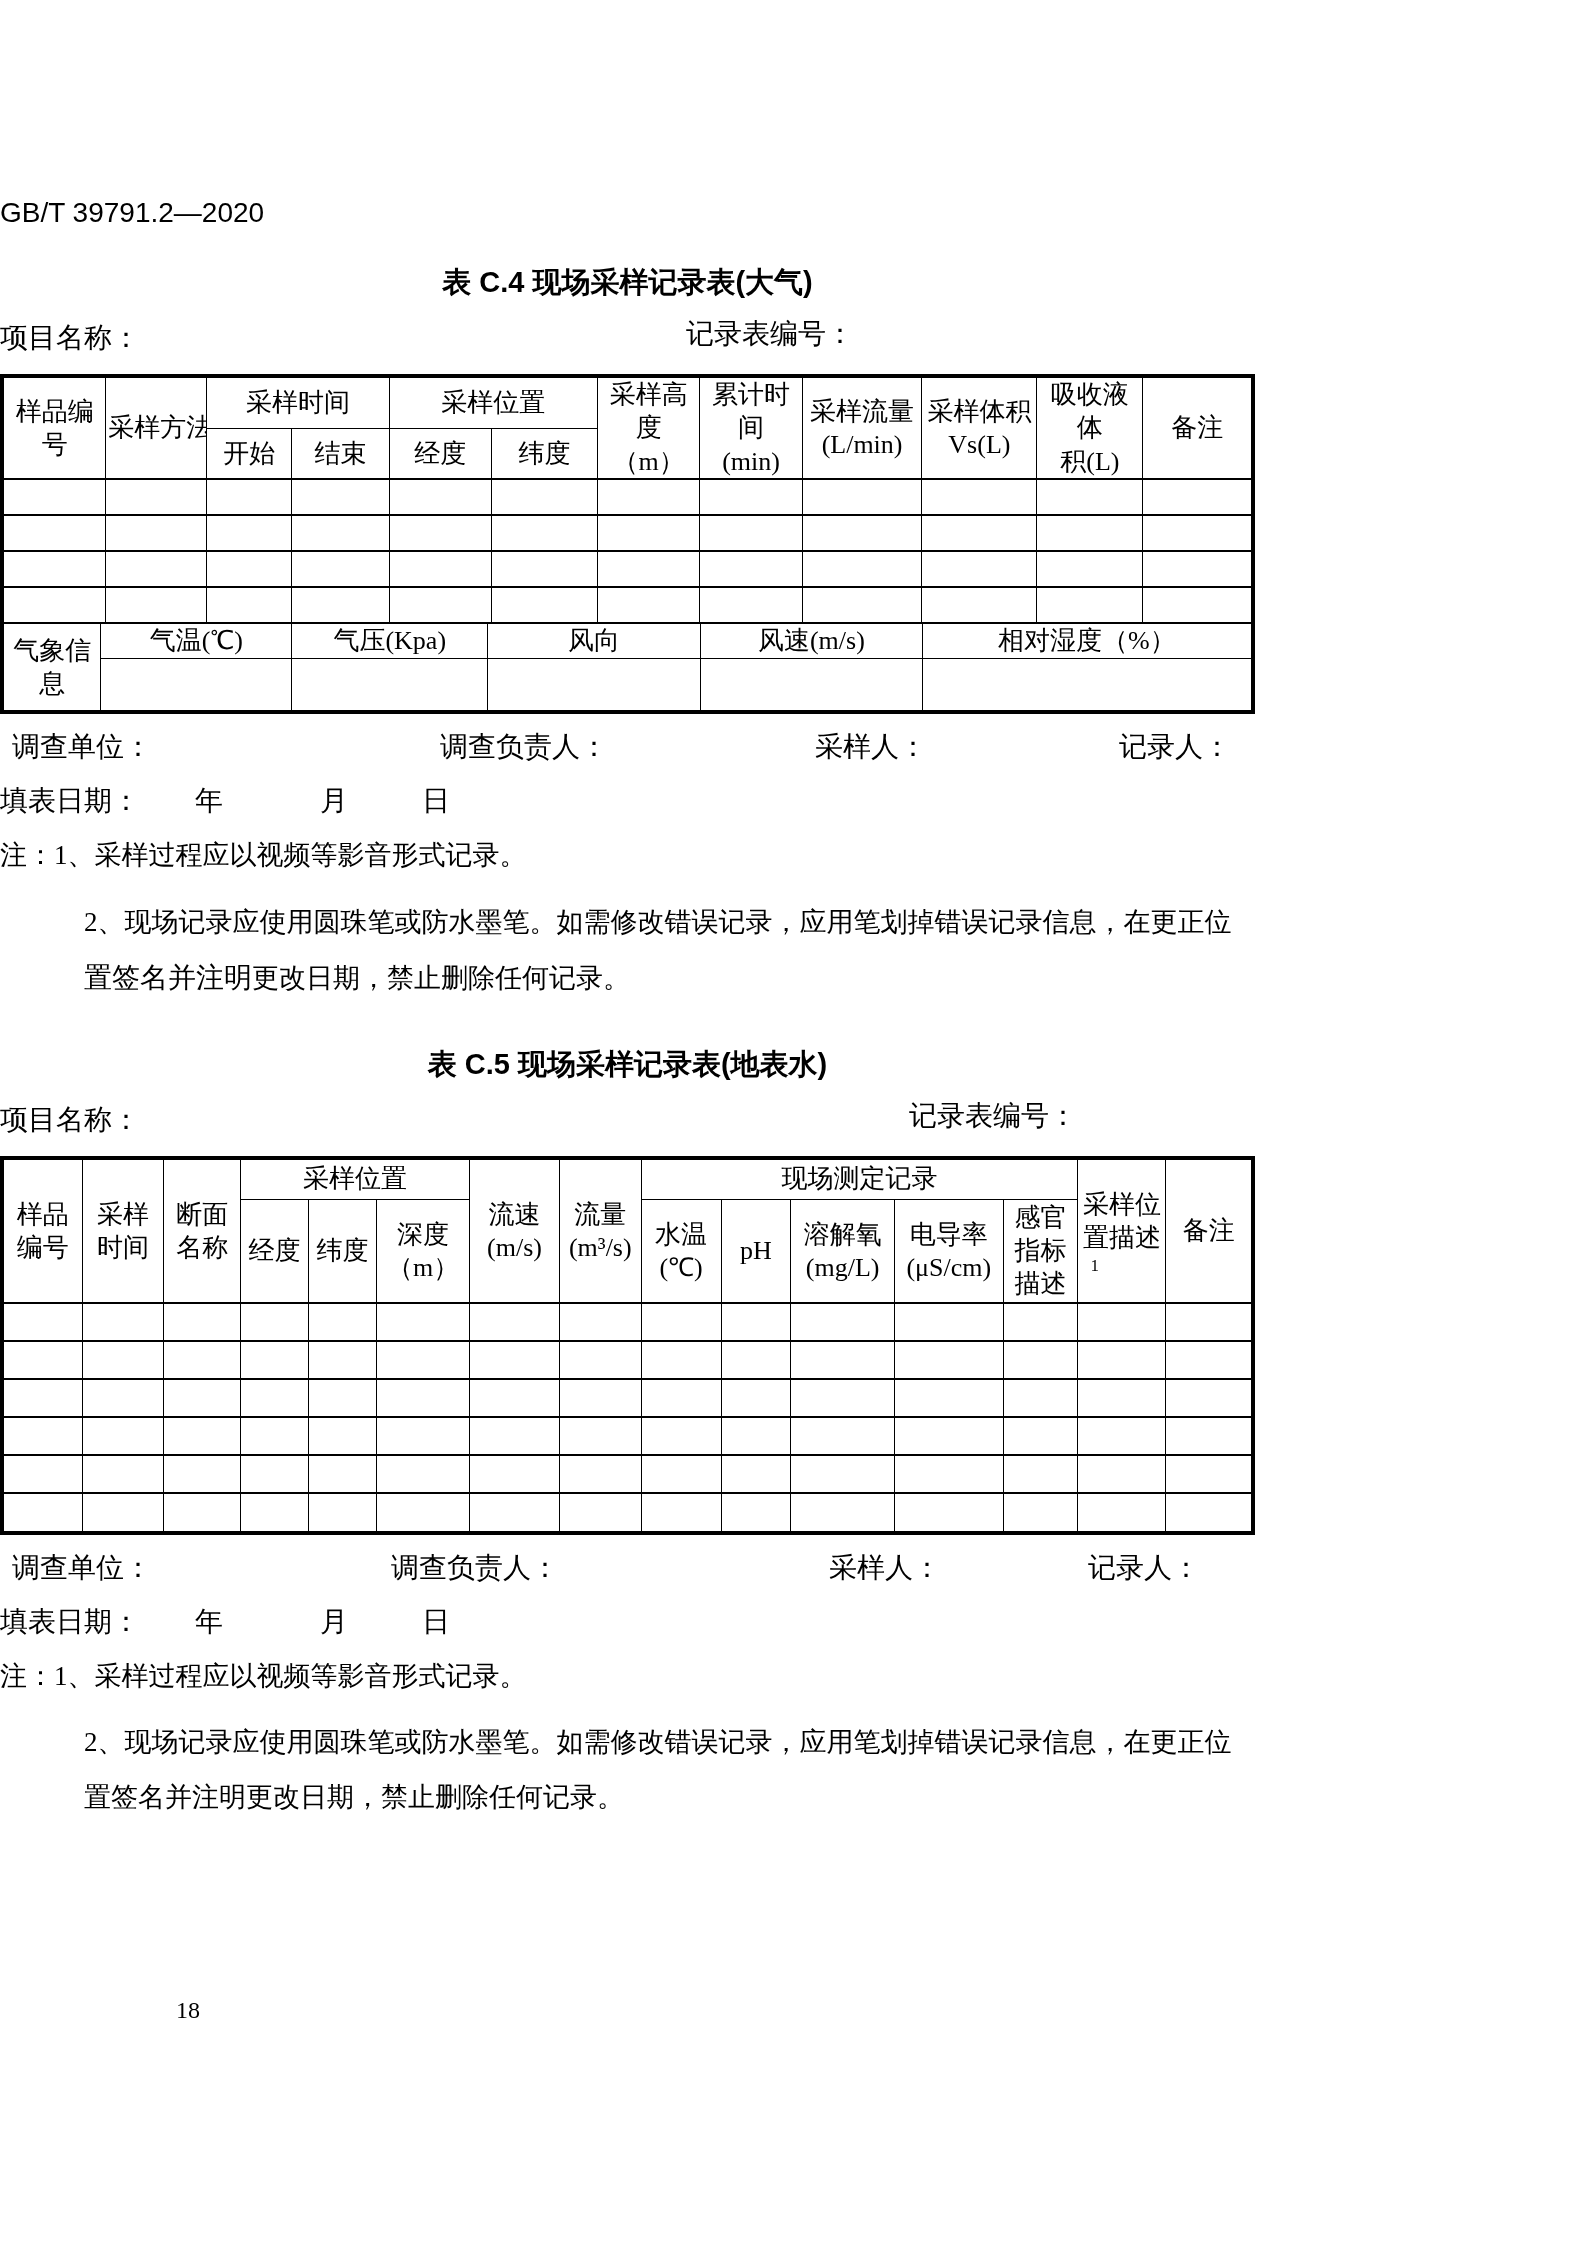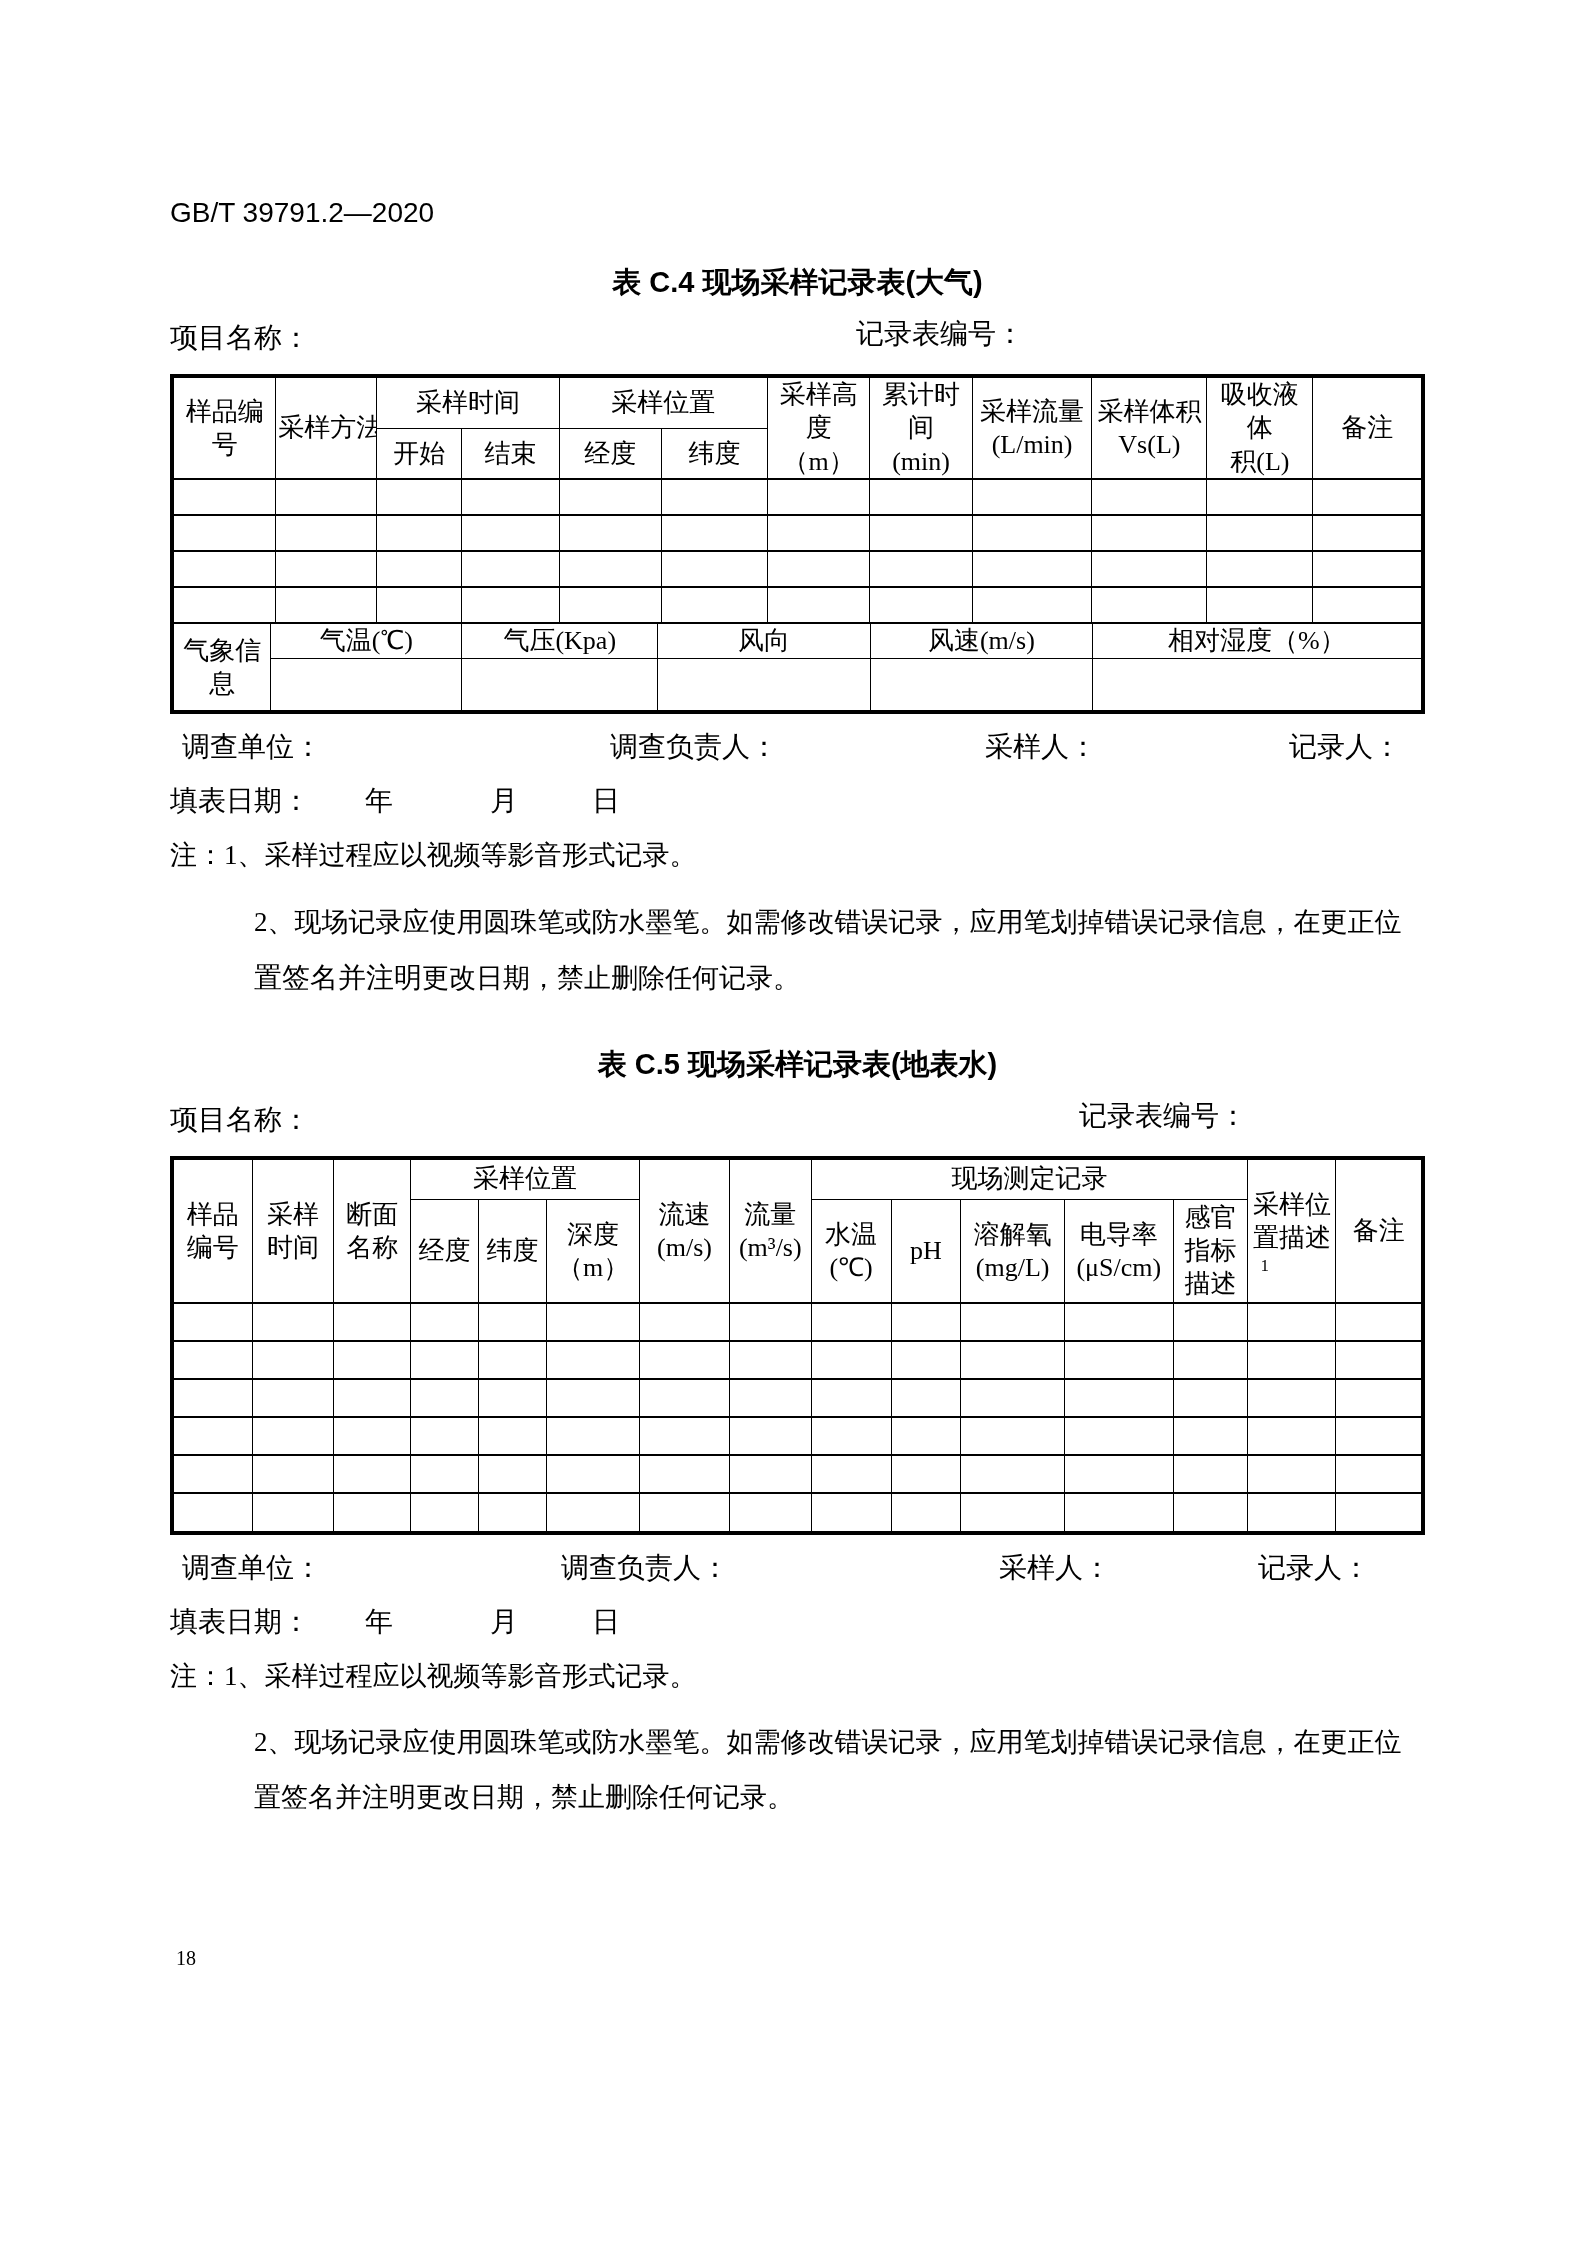--- a/index.html
+++ b/index.html
@@ -6,21 +6,21 @@
   html,body { background:#e8e8e8; }
   .page {
     position:relative;
     width:1588px; height:2245px;
     background:#ffffff;
     color:#000;
     font-family:"Liberation Serif", serif;
     overflow:hidden;
     margin:0 auto;
   }
-  .content { margin-left:170px; width:1255px; }
+  .content { width:1255px; }
   .doc-code {
     padding-top:196px;
     font-family:"Liberation Sans", sans-serif;
     font-size:28px; line-height:34px;
     color:#000;
   }
   .tbl-title {
     margin-top:34px;
     text-align:center;
     font-family:"Liberation Sans", sans-serif;
@@ -69,22 +69,22 @@
   .date-day { position:absolute; left:422px; }
 
   .note1-row { margin-top:18px; font-size:27px; line-height:34px; }
   .note2-row { margin-top:22px; margin-left:84px; font-size:27px; line-height:56px; }
   .note-emph { font-size:28px; }
   .c5-block .note2-row { line-height:55px; }
 
   .c5-block { margin-top:40px; }
 
   .page-num {
-    position:absolute; left:176px; top:1947px;
-    font-size:20px; font-family:"Liberation Serif", serif;
+    position:absolute; left:176px; top:1997px;
+    font-size:24px; font-family:"Liberation Serif", serif;
   }
 </style>
 </head>
 <body>
 
 <div class="page">
   <div class="content">
 
     <div class="doc-code">GB/T 39791.2—2020</div>
 

